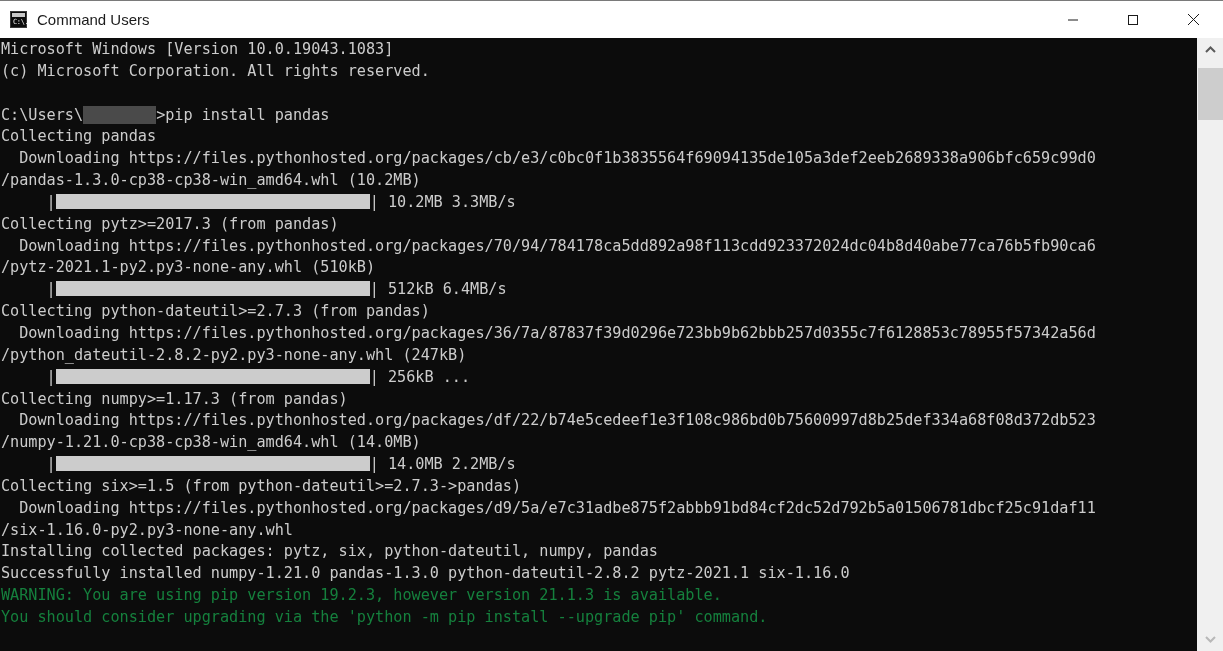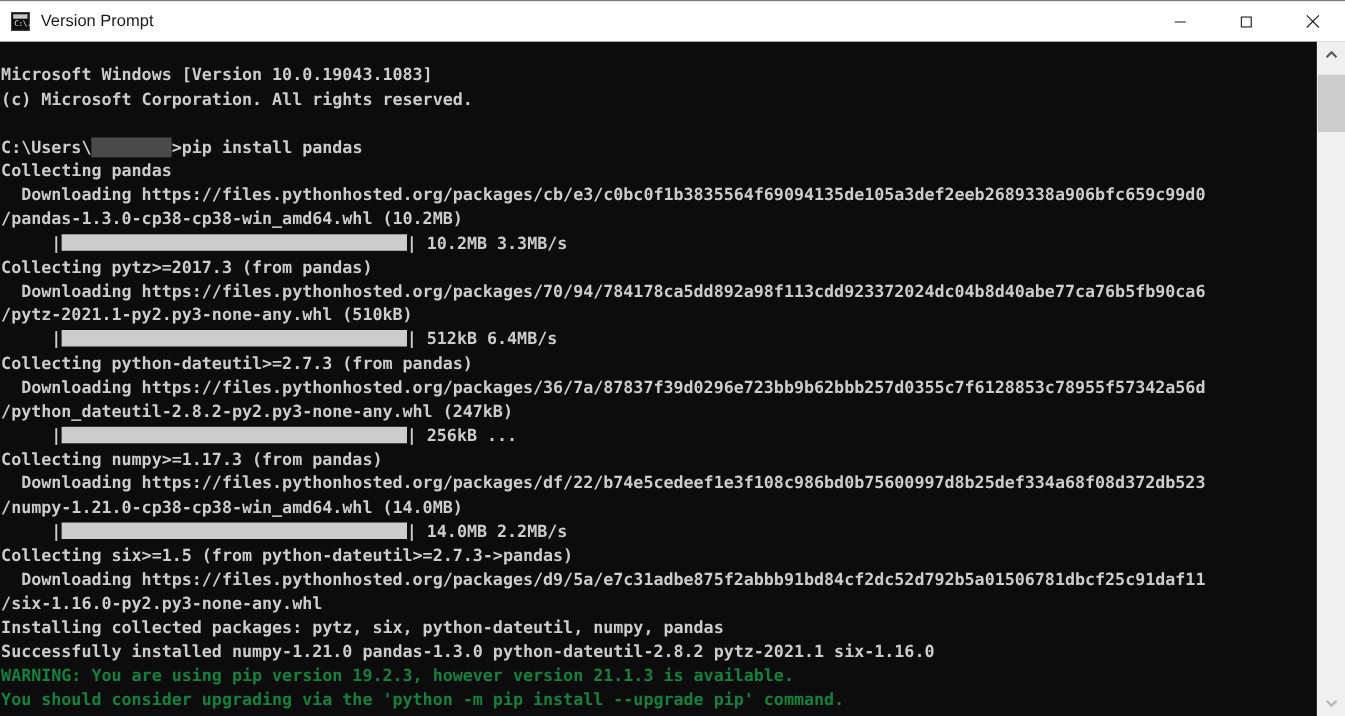--- a/index.html
+++ b/index.html
@@ -106,23 +106,22 @@
     position: relative;
   }
 
   #lines {
     font-family: "DejaVu Sans Mono", monospace;
     font-size: 15.2px;
     line-height: 21.85px;
     color: #cccccc;
     white-space: pre;
     padding-left: 1px;
-    padding-top: 20px;
+    padding-top: 1px;
     letter-spacing: -0.02px;
-    font-weight: bold;
   }
 
   .line { height: 21.85px; white-space: pre; }
   .warn { color: #15803d; }
   .blank { color: transparent; }
 
   
   .redact {
     display: inline-block;
     width: 73px;
@@ -173,21 +172,21 @@
 <body>
 
 <div id="window">
 
   <div id="titlebar">
     <div id="title-left">
       <span id="cmd-icon">
         <span class="bar"></span>
         <span class="glyph">C:\.</span>
       </span>
-      <span id="title-text">Version Prompt</span>
+      <span id="title-text">Command Users</span>
     </div>
 
     <div id="window-controls">
       <div class="winbtn">
         <svg width="12" height="12" viewBox="0 0 12 12">
           <line x1="1" y1="6" x2="11" y2="6" stroke="#1b1b1b" stroke-width="1"></line>
         </svg>
       </div>
       <div class="winbtn">
         <svg width="12" height="12" viewBox="0 0 12 12">

